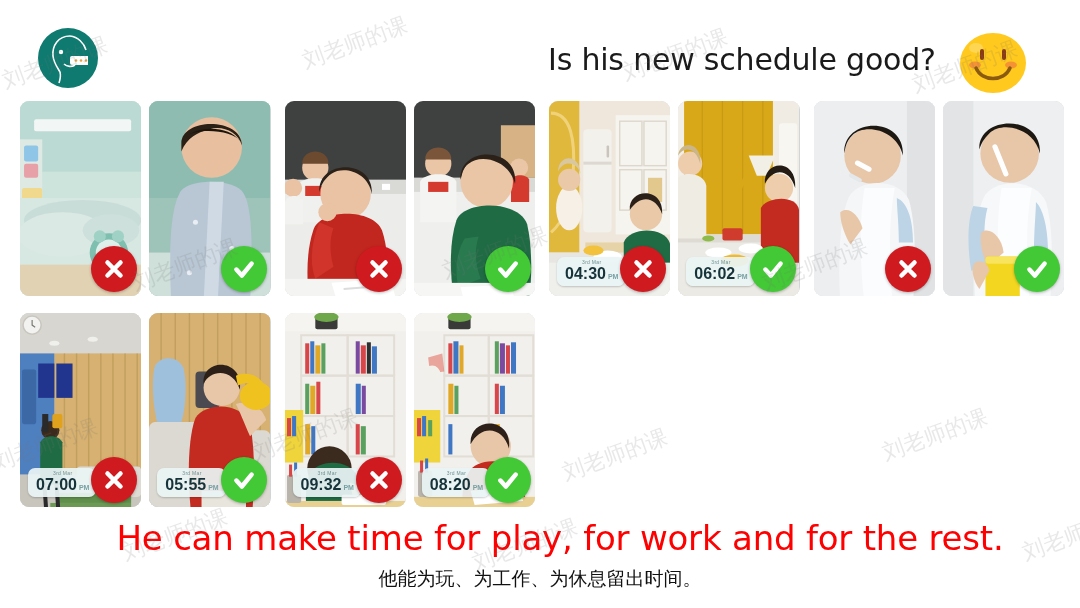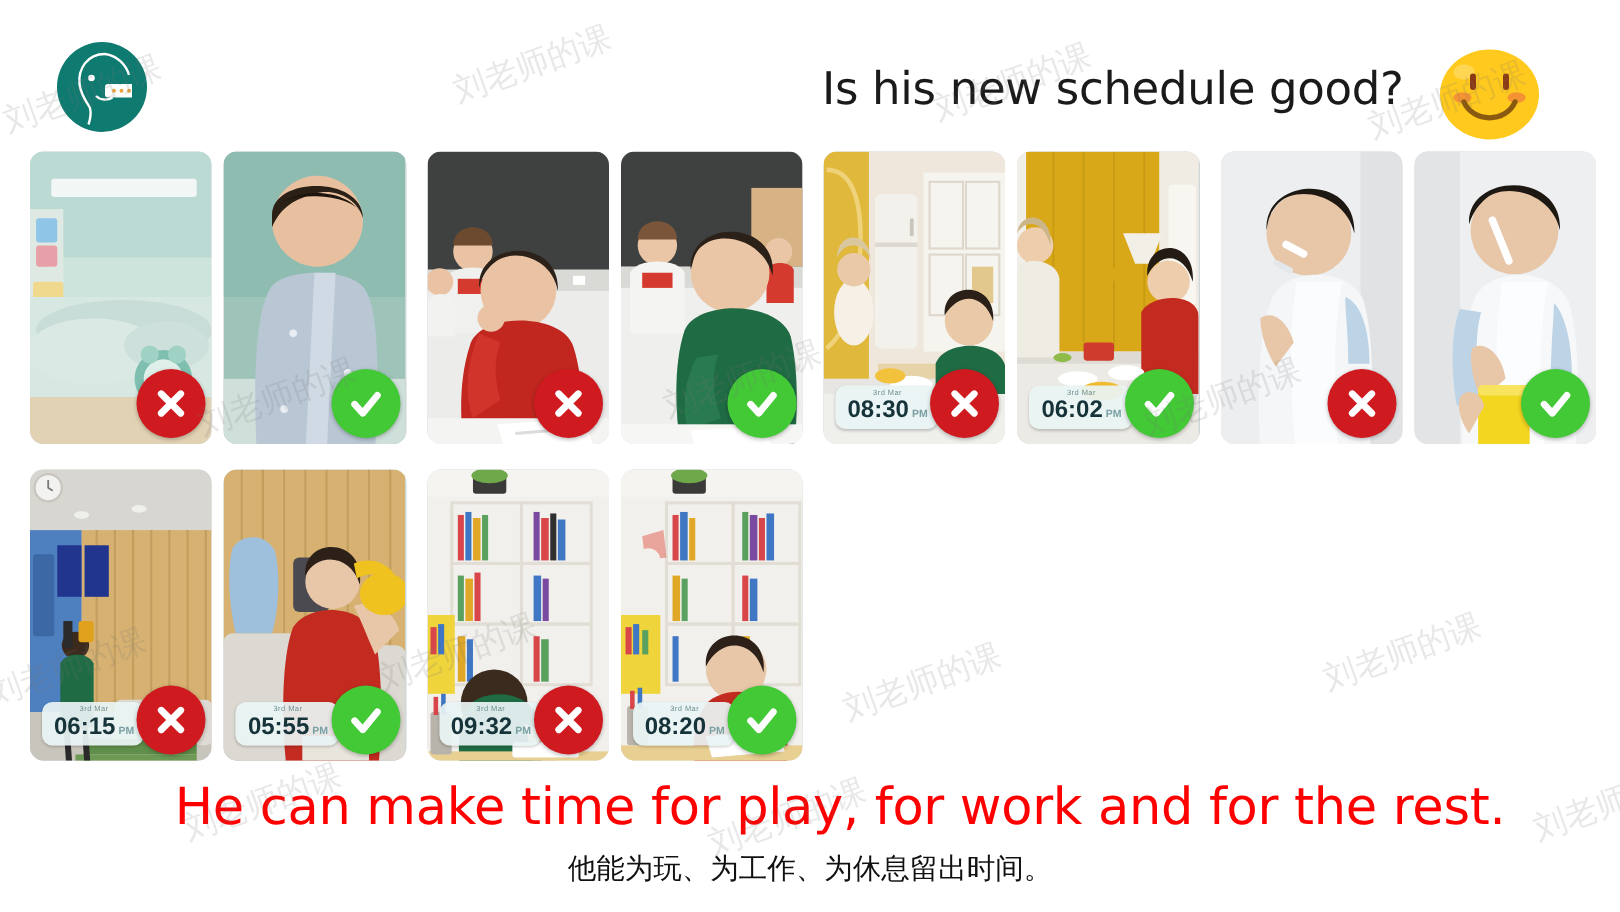--- a/index.html
+++ b/index.html
@@ -284,21 +284,21 @@
         <rect x="36" y="140" width="84" height="10" fill="#e6d3a8"></rect>
         <circle cx="96" cy="112" r="16" fill="#e9c9a8"></circle>
         <path d="M80 108 C78 86 114 84 112 112 C106 94 90 92 80 108 Z" fill="#2a2018"></path>
         <path d="M74 140 C80 124 116 124 120 142 L120 180 L74 180 Z" fill="#1f6b44"></path>
         <ellipse cx="58" cy="154" rx="14" ry="6" fill="#ffffff"></ellipse>
         <ellipse cx="44" cy="148" rx="10" ry="5" fill="#f2c23c"></ellipse>
         <rect x="0" y="160" width="120" height="40" fill="#efefec"></rect>
       </svg>
       <div class="clock">
         <div class="date">3rd Mar</div>
-        <div class="time"><span>08:30</span><span class="mer">PM</span></div>
+        <div class="time"><span>04:30</span><span class="mer">PM</span></div>
       </div>
       <div class="badge bad">
         <svg viewBox="0 0 24 24">
           <path d="M6 6 L18 18 M18 6 L6 18" stroke="#ffffff" stroke-width="4.2" stroke-linecap="round"></path>
         </svg>
       </div>
     </div>
     <div class="cell">
       <svg class="scene" viewBox="0 0 120 200" preserveAspectRatio="none">
         <rect width="120" height="200" fill="#f2efe8"></rect>
@@ -412,21 +412,21 @@
         <rect x="36" y="178" width="74" height="10" fill="#5f8f4a"></rect>
         <rect x="30" y="188" width="80" height="10" fill="#6c9a54"></rect>
         <circle cx="30" cy="116" r="9" fill="#3c2a1c"></circle>
         <path d="M20 128 C24 120 38 120 42 128 L42 170 L20 170 Z" fill="#1f6b44"></path>
         <path d="M24 168 L26 196 M36 168 L38 196" stroke="#2a2a2a" stroke-width="4"></path>
         <rect x="22" y="100" width="6" height="18" fill="#2a2a2a"></rect>
         <rect x="32" y="100" width="10" height="14" rx="2" fill="#e0a21c"></rect>
       </svg>
       <div class="clock">
         <div class="date">3rd Mar</div>
-        <div class="time"><span>06:15</span><span class="mer">PM</span></div>
+        <div class="time"><span>07:00</span><span class="mer">PM</span></div>
       </div>
       <div class="badge bad">
         <svg viewBox="0 0 24 24">
           <path d="M6 6 L18 18 M18 6 L6 18" stroke="#ffffff" stroke-width="4.2" stroke-linecap="round"></path>
         </svg>
       </div>
     </div>
     <div class="cell">
       <svg class="scene" viewBox="0 0 120 200" preserveAspectRatio="none">
         <rect width="120" height="200" fill="#d2cfc8"></rect>

